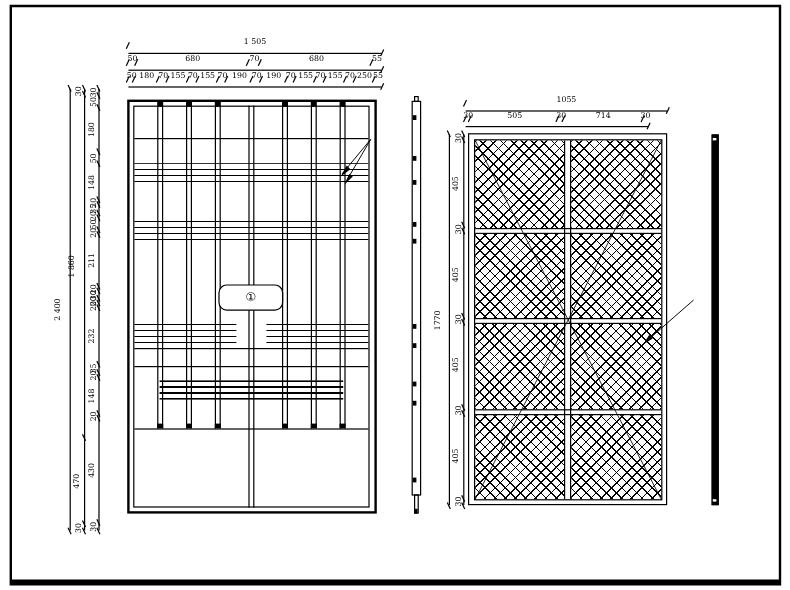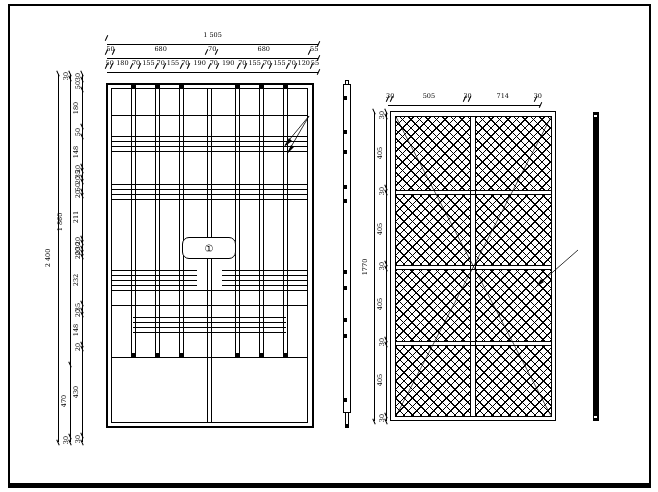--- a/index.html
+++ b/index.html
@@ -111,21 +111,21 @@
       <div class="dimcell" style="flex-grow: 70;">
         <span class="dimlabel">70</span>
       </div>
       <div class="dimcell" style="flex-grow: 155;">
         <span class="dimlabel">155</span>
       </div>
       <div class="dimcell" style="flex-grow: 70;">
         <span class="dimlabel">70</span>
       </div>
       <div class="dimcell" style="flex-grow: 150;">
-        <span class="dimlabel">120</span>
+        <span class="dimlabel">250</span>
       </div>
       <div class="dimcell" style="flex-grow: 55;">
         <span class="dimlabel">55</span>
       </div>
     </div>
 
   <div class="dim-v" style="left:50px;top:74px;height:368px;">
       <div class="dimcell" style="flex-grow: 2400;">
         <span class="dimlabel">2 400</span>
       </div>
@@ -247,20 +247,25 @@
   <div class="profile-mark" style="left:344px;top:130px;"></div>
   <div class="profile-mark" style="left:344px;top:150px;"></div>
   <div class="profile-mark" style="left:344px;top:185px;"></div>
   <div class="profile-mark" style="left:344px;top:199px;"></div>
   <div class="profile-mark" style="left:344px;top:270px;"></div>
   <div class="profile-mark" style="left:344px;top:286px;"></div>
   <div class="profile-mark" style="left:344px;top:318px;"></div>
   <div class="profile-mark" style="left:344px;top:334px;"></div>
   <div class="profile-mark" style="left:344px;top:398px;"></div>
 
+  <div class="dim-h" style="left:388px;top:84px;width:168px;">
+      <div class="dimcell" style="flex-grow: 1055;">
+        <span class="dimlabel">1055</span>
+      </div>
+    </div>
   <div class="dim-h" style="left:388px;top:97px;width:152px;">
       <div class="dimcell" style="flex-grow: 30;">
         <span class="dimlabel">30</span>
       </div>
       <div class="dimcell" style="flex-grow: 505;">
         <span class="dimlabel">505</span>
       </div>
       <div class="dimcell" style="flex-grow: 30;">
         <span class="dimlabel">30</span>
       </div>

